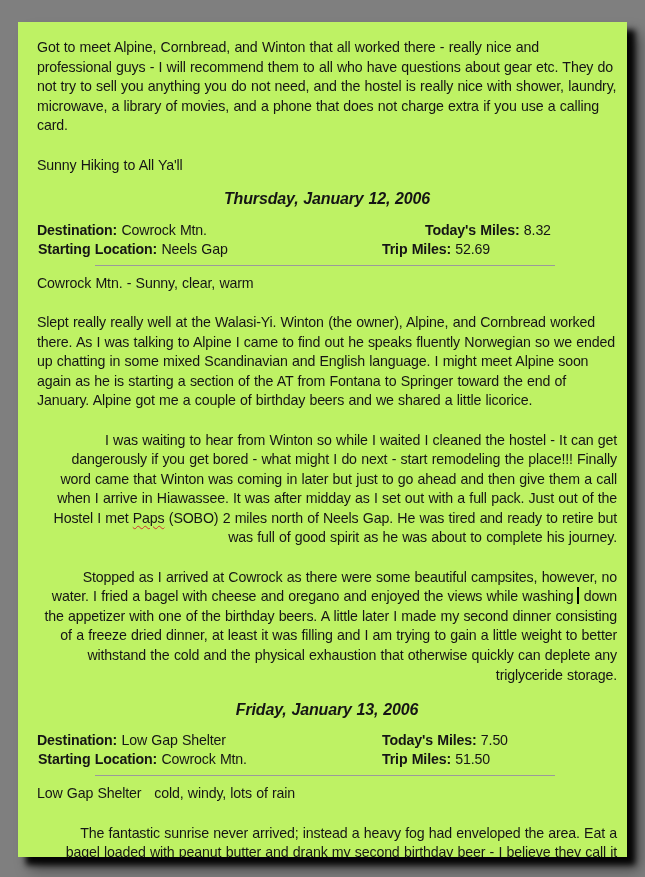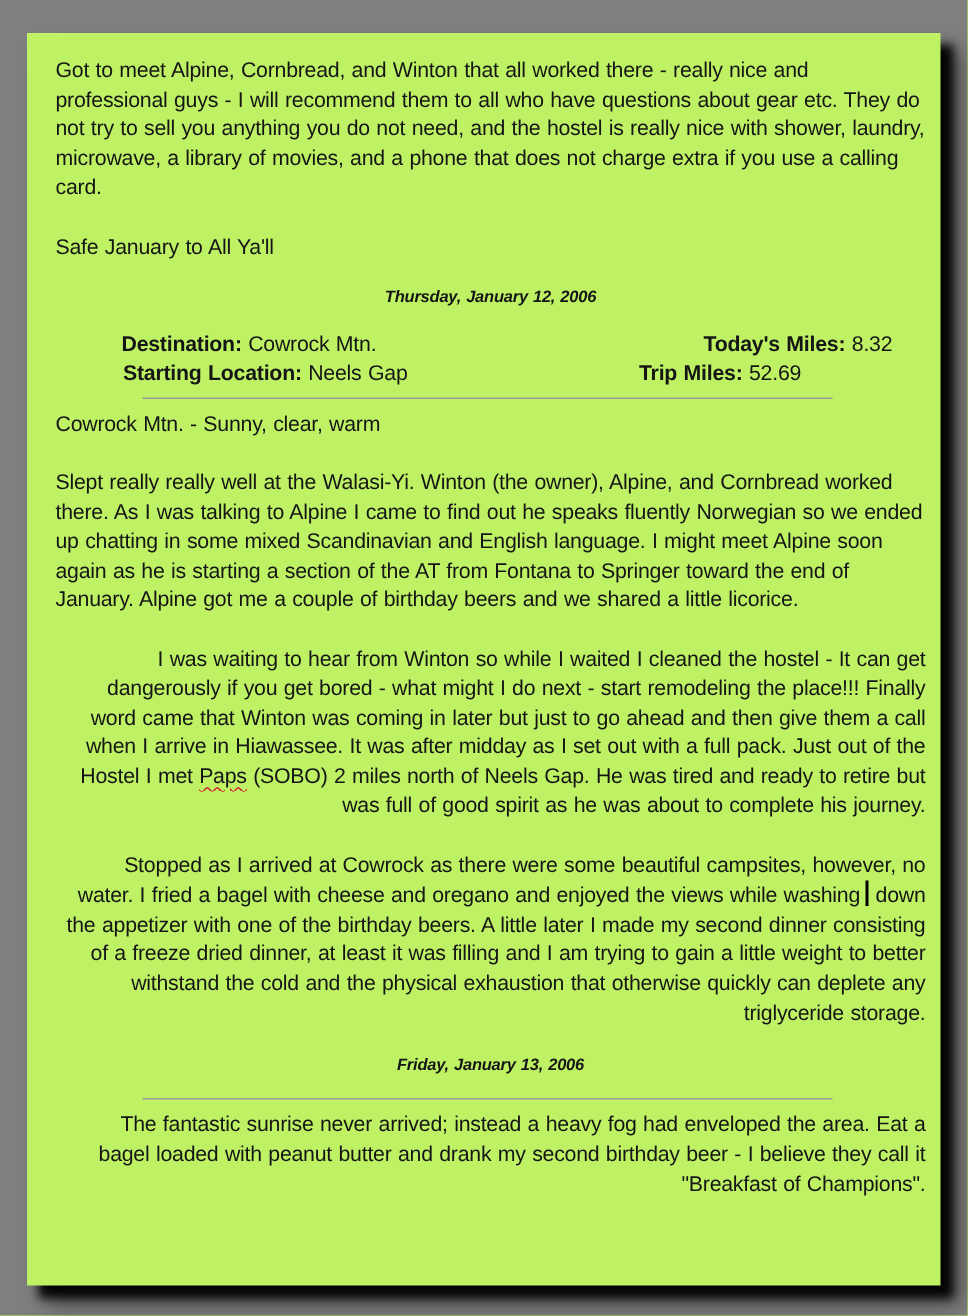--- a/index.html
+++ b/index.html
@@ -39,28 +39,27 @@
       margin: 0 0 19.6px 0;
     }
     p.indent {
       text-indent: 43px;
       text-align: right;
     }
     .date-heading {
       text-align: center;
       font-weight: bold;
       font-style: italic;
-      font-size: 11px;
+      font-size: 16px;
       margin: 0 0 12px 0;
     }
     .info-block {
       position: relative;
       height: 40px;
       margin-bottom: 4px;
-      margin-left: 44px;
     }
     .info-row {
       position: absolute;
       left: 0;
       white-space: nowrap;
     }
     .info-row b {
       font-weight: bold;
     }
     .info-left-1 { top: 0; left: 0; }
@@ -90,21 +89,21 @@
       margin-left: 4px;
     }
   </style>
 </head>
 <body>
 
 <div class="page">
   <div class="content">
 
     <p>Got to meet Alpine, Cornbread, and Winton that all worked there - really nice and professional guys - I will recommend them to all who have questions about gear etc. They do not try to sell you anything you do not need, and the hostel is really nice with shower, laundry, microwave, a library of movies, and a phone that does not charge extra if you use a calling card.</p>
-    <p style="margin-bottom:14px;">Safe January to All Ya'll</p>
+    <p style="margin-bottom:14px;">Sunny Hiking to All Ya'll</p>
 
     <div>
       <div class="date-heading">Thursday, January 12, 2006</div>
       <div class="info-block">
         <div class="info-row info-left-1">
           <b>Destination:</b>
           <span>Cowrock Mtn.</span>
         </div>
         <div class="info-row info-left-2">
           <b>Starting Location:</b>
@@ -121,19 +120,38 @@
       </div>
       <div class="rule"></div>
       <div class="weather">Cowrock Mtn. - Sunny, clear, warm</div>
       <p>Slept really really well at the Walasi-Yi.  Winton (the owner), Alpine, and Cornbread worked there. As I was talking to Alpine I came to find out he speaks fluently Norwegian so we ended up chatting in some mixed Scandinavian  and English language. I might meet Alpine soon again as he is starting a section of the AT from Fontana to Springer toward the end of January. Alpine got me a couple of birthday beers and we shared a little licorice.</p>
       <p class="indent"><span>I was waiting to hear from Winton so while I waited I cleaned the hostel - It can get dangerously if you get bored - what might I do next - start remodeling the place!!! Finally word came that Winton was coming in later but just to go ahead and then give them a call when I arrive in Hiawassee.  It was after midday as I set out with a full pack. Just out of the Hostel I met </span><span class="spell">Paps</span><span> (SOBO) 2 miles north of Neels Gap. He was tired and ready to retire but was full of good spirit as he was about to complete his journey.</span></p>
       <p class="indent"><span>Stopped as I arrived at Cowrock as there were some beautiful campsites,  however, no water. I fried a bagel with cheese and oregano and enjoyed the views while washing</span><span class="cursor"></span><span> down the appetizer with one of the birthday beers. A little later I made my second dinner consisting of a freeze dried dinner, at least it was filling and I am trying to gain a little weight to better withstand the cold and the physical exhaustion that otherwise quickly can deplete any triglyceride storage.</span></p>
     </div>
 
     <div style="margin-top:-5px;">
       <div class="date-heading">Friday, January 13, 2006</div>
+      <div class="info-block">
+        <div class="info-row info-left-1">
+          <b>Destination:</b>
+          <span>Low Gap Shelter</span>
+        </div>
+        <div class="info-row info-left-2">
+          <b>Starting Location:</b>
+          <span>Cowrock Mtn.</span>
+        </div>
+        <div class="info-row info-right-1" style="left:345px;">
+          <b>Today's Miles:</b>
+          <span>7.50</span>
+        </div>
+        <div class="info-row info-right-2" style="left:345px;">
+          <b>Trip Miles:</b>
+          <span>51.50</span>
+        </div>
+      </div>
       <div class="rule"></div>
+      <div class="weather" style="white-space:pre;">Low Gap Shelter   cold, windy, lots of rain</div>
       <p class="indent">The fantastic sunrise never arrived; instead a heavy fog had enveloped the area. Eat a bagel loaded with peanut butter and drank my second birthday beer - I believe they call it "Breakfast of Champions".</p>
 
     </div>
 
   </div>
 </div>
 
 </body></html>

